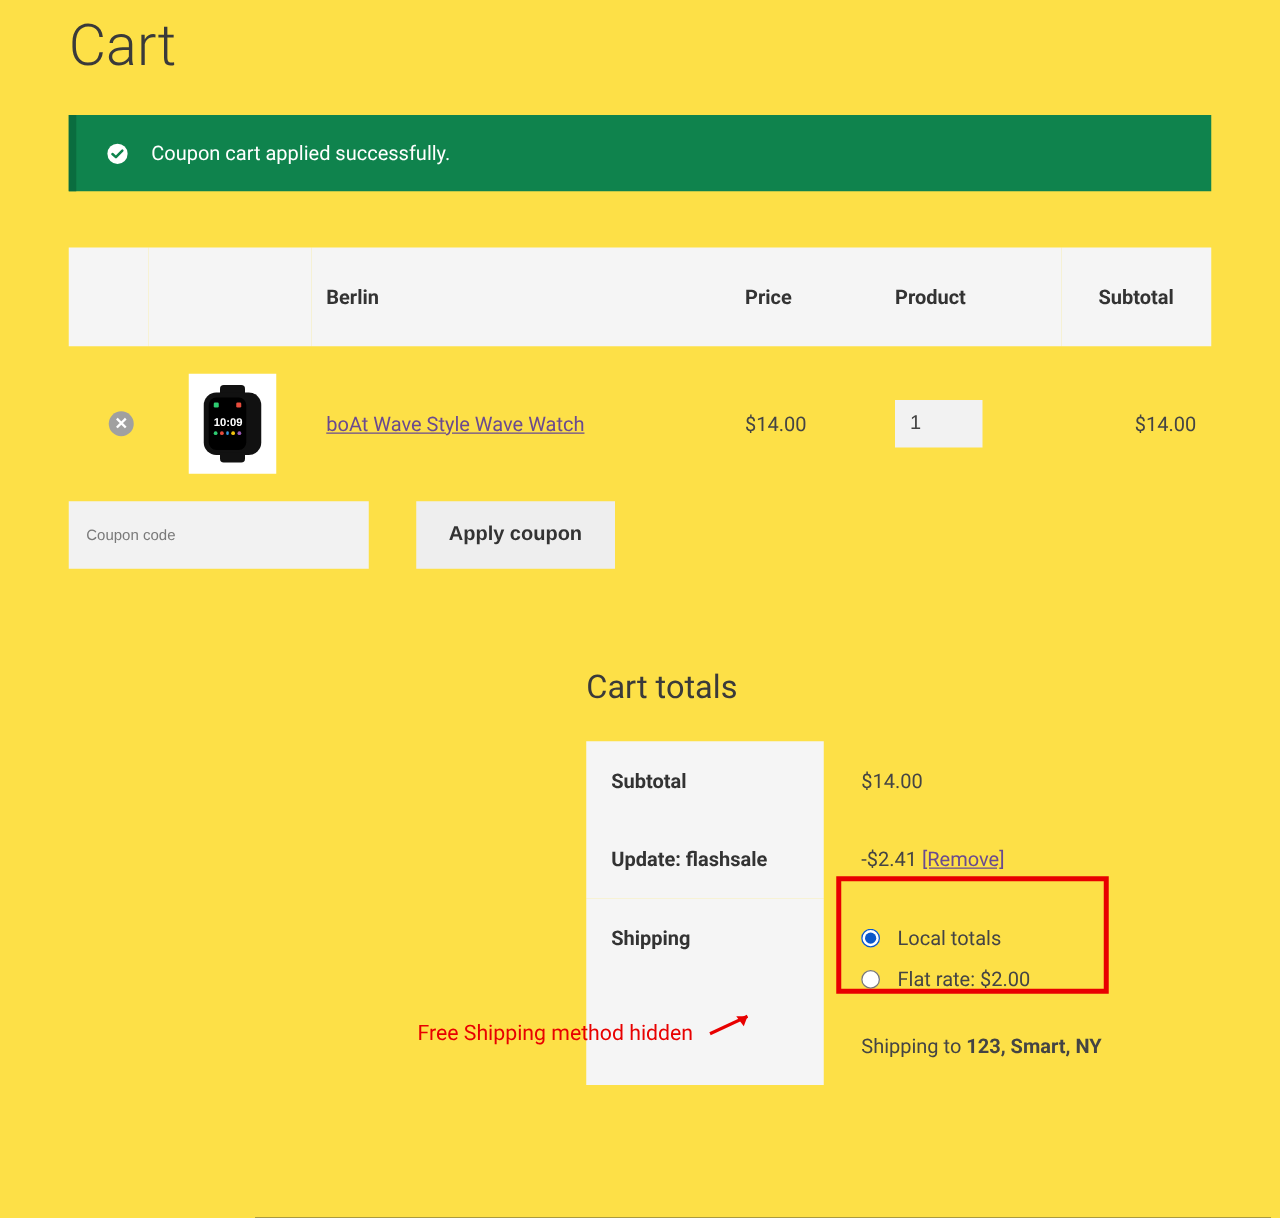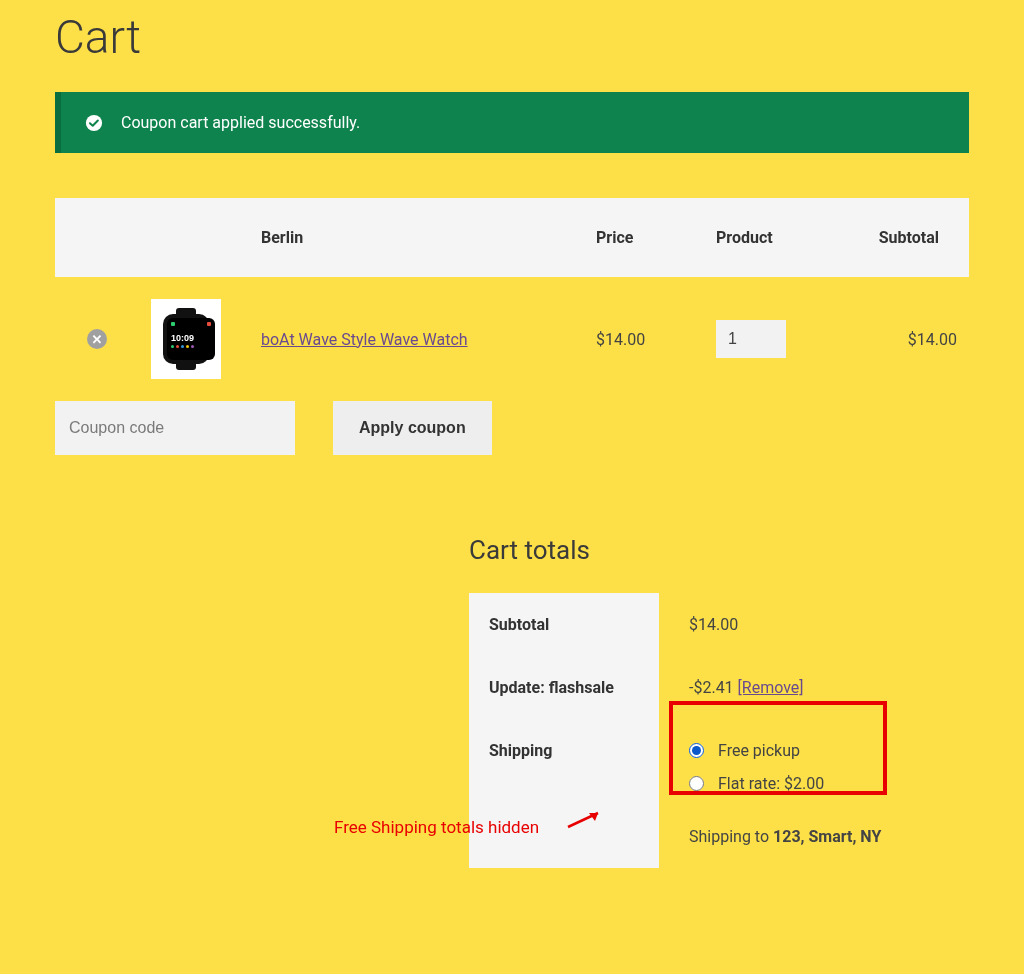--- a/index.html
+++ b/index.html
@@ -97,21 +97,21 @@
     top: 6px;
     width: 46px;
     height: 50px;
     background: #111;
     border-radius: 10px;
   }
   .watch-screen {
     position: absolute;
     left: 7px;
     top: 10px;
-    width: 48px;
+    width: 30px;
     height: 42px;
     background: #000;
     border-radius: 6px;
     padding: 4px;
   }
   .watch-screen .time {
     color: #fff;
     font-size: 9px;
     font-weight: bold;
     font-family: Arial, sans-serif;
@@ -153,21 +153,21 @@
   .actions-row {
     margin-top: 0;
     display: flex;
     width: 100%;
   }
   .coupon-input {
     flex: 0 0 240px;
     background: #f2f2f2;
     border: none;
     padding: 18px 14px;
-    font-size: 16px;
+    font-size: 12px;
     color: #666;
     margin-right: 8px;
   }
   .coupon-input::placeholder { color: #7a7a7a; }
   .btn {
     background: #eee;
     border: none;
     padding: 18px 26px;
     font-size: 16px;
     font-weight: 700;
@@ -341,35 +341,35 @@
         <td>
           <span>-$2.41 </span><a class="remove-link">[Remove]</a>
         </td>
       </tr>
       <tr>
         <th>Shipping</th>
         <td class="shipping-options">
           <div class="highlight-box"></div>
           <label class="ship-opt">
             <input type="radio" name="ship" checked="" style="">
-            <span>Free pickup</span>
+            <span>Local totals</span>
           </label>
           <label class="ship-opt">
             <input type="radio" name="ship" style="">
             <span>Flat rate: $2.00</span>
           </label>
           <div class="ship-dest">
             <span>Shipping to </span><strong>123, Smart, NY</strong>
           </div>
         </td>
       </tr>
     </tbody>
       </table>
 
     <div class="annotation" style="left:-135px; top:282px;">
-      <span>Free Shipping totals hidden</span>
+      <span>Free Shipping method hidden</span>
       <svg class="arrow-svg" width="40" height="22" style="left:232px; top:-8px;">
         <line x1="2" y1="18" x2="32" y2="4" stroke="#e80000" stroke-width="2.5"></line>
         <polygon points="32,4 23,4 29,12" fill="#e80000"></polygon>
       </svg>
     </div>
   </div>
 </div>
 
 </body></html>

